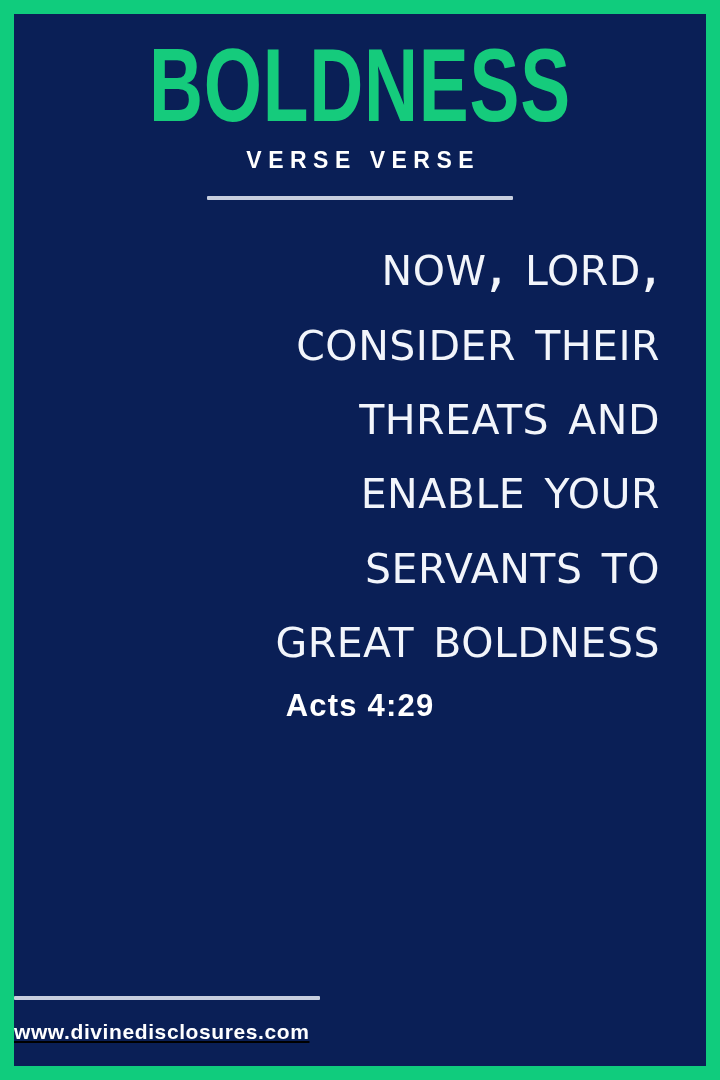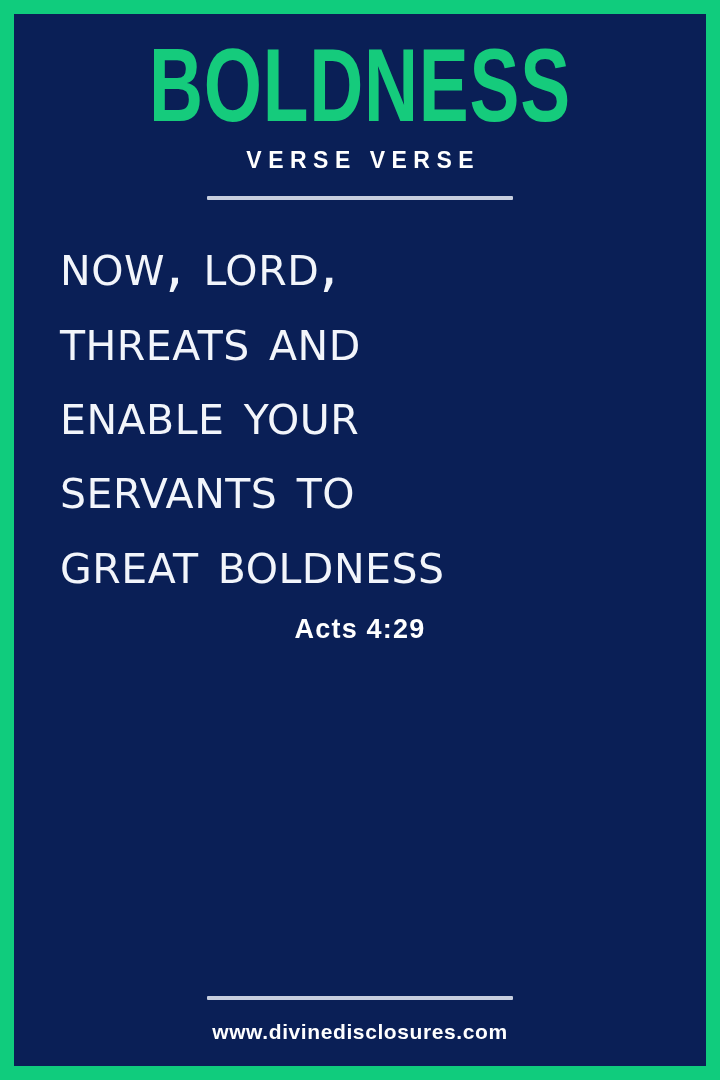--- a/index.html
+++ b/index.html
@@ -70,49 +70,49 @@
     border-radius: 1px;
   }
   .divider.top { margin-top: 22px; }
   .divider.bottom { margin-top: 0; }
 
   
   .verse {
     margin-top: 28px;
     width: 600px;
     color: #f2f5fb;
-    text-align: left;
+    text-align: right;
     font-family: "DejaVu Sans", sans-serif;
     font-weight: 400;
     font-size: 59px;
     line-height: 1.26;
     font-variant: small-caps;
     text-transform: lowercase;
     letter-spacing: 0.5px;
   }
   .verse-line { display: block; white-space: nowrap; }
 
   
   .reference {
     margin-top: 14px;
     color: #ffffff;
-    font-size: 27px;
+    font-size: 31px;
     font-weight: 700;
     letter-spacing: 1.2px;
   }
 
   
   .footer-wrap {
     position: absolute;
     left: 0;
     right: 0;
     bottom: 22px;
     display: flex;
     flex-direction: column;
-    align-items: center;
+    text-decoration: underline;
   }
   .footer-url {
     margin-top: 20px;
     color: #ffffff;
     font-size: 21px;
     font-weight: 700;
     letter-spacing: 0.6px;
   }
 
   .spacer { flex: 1 1 auto; }
@@ -124,20 +124,21 @@
   <div class="inner">
 
     <div class="title">BOLDNESS</div>
 
     <div class="subtitle">VERSE VERSE</div>
 
     <div class="divider top"></div>
 
     <div class="verse">
       <span class="verse-line">Now, Lord,</span>
+      <span class="verse-line">consider their</span>
       <span class="verse-line">threats and</span>
       <span class="verse-line">enable your</span>
       <span class="verse-line">servants to</span>
       <span class="verse-line">great boldness</span>
     </div>
 
     <div class="reference">Acts 4:29</div>
 
     <div class="spacer"></div>
 

